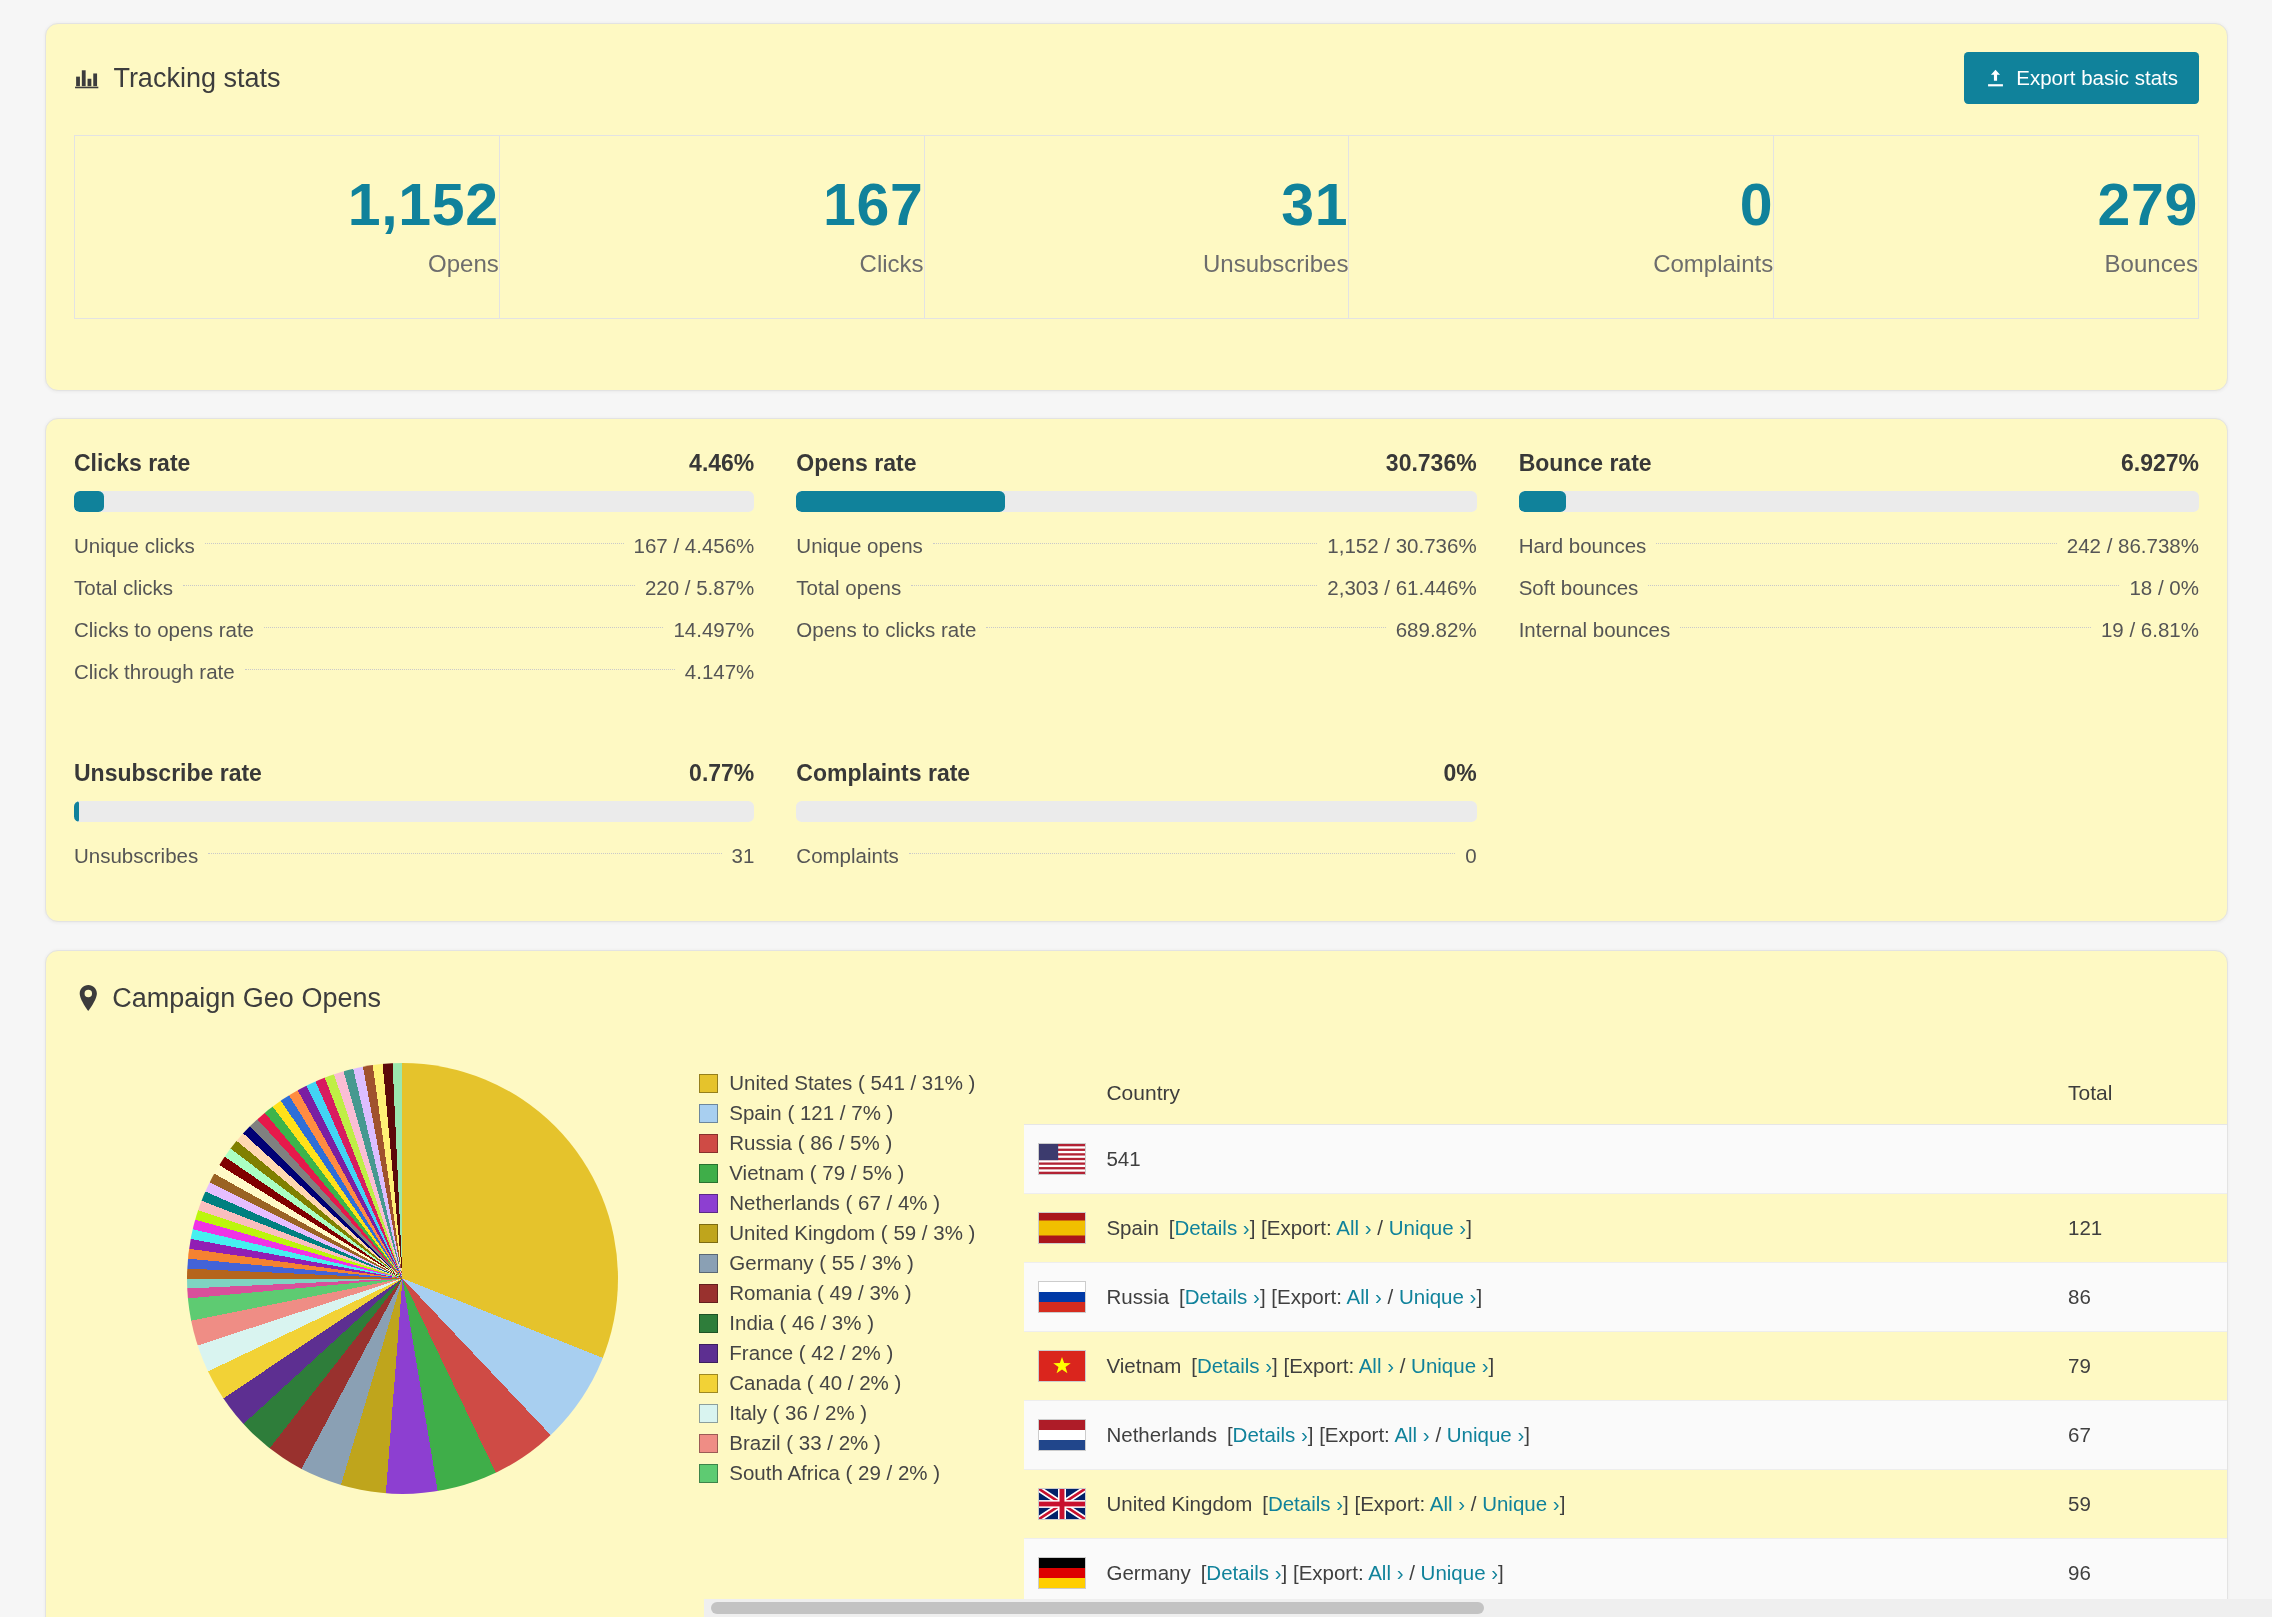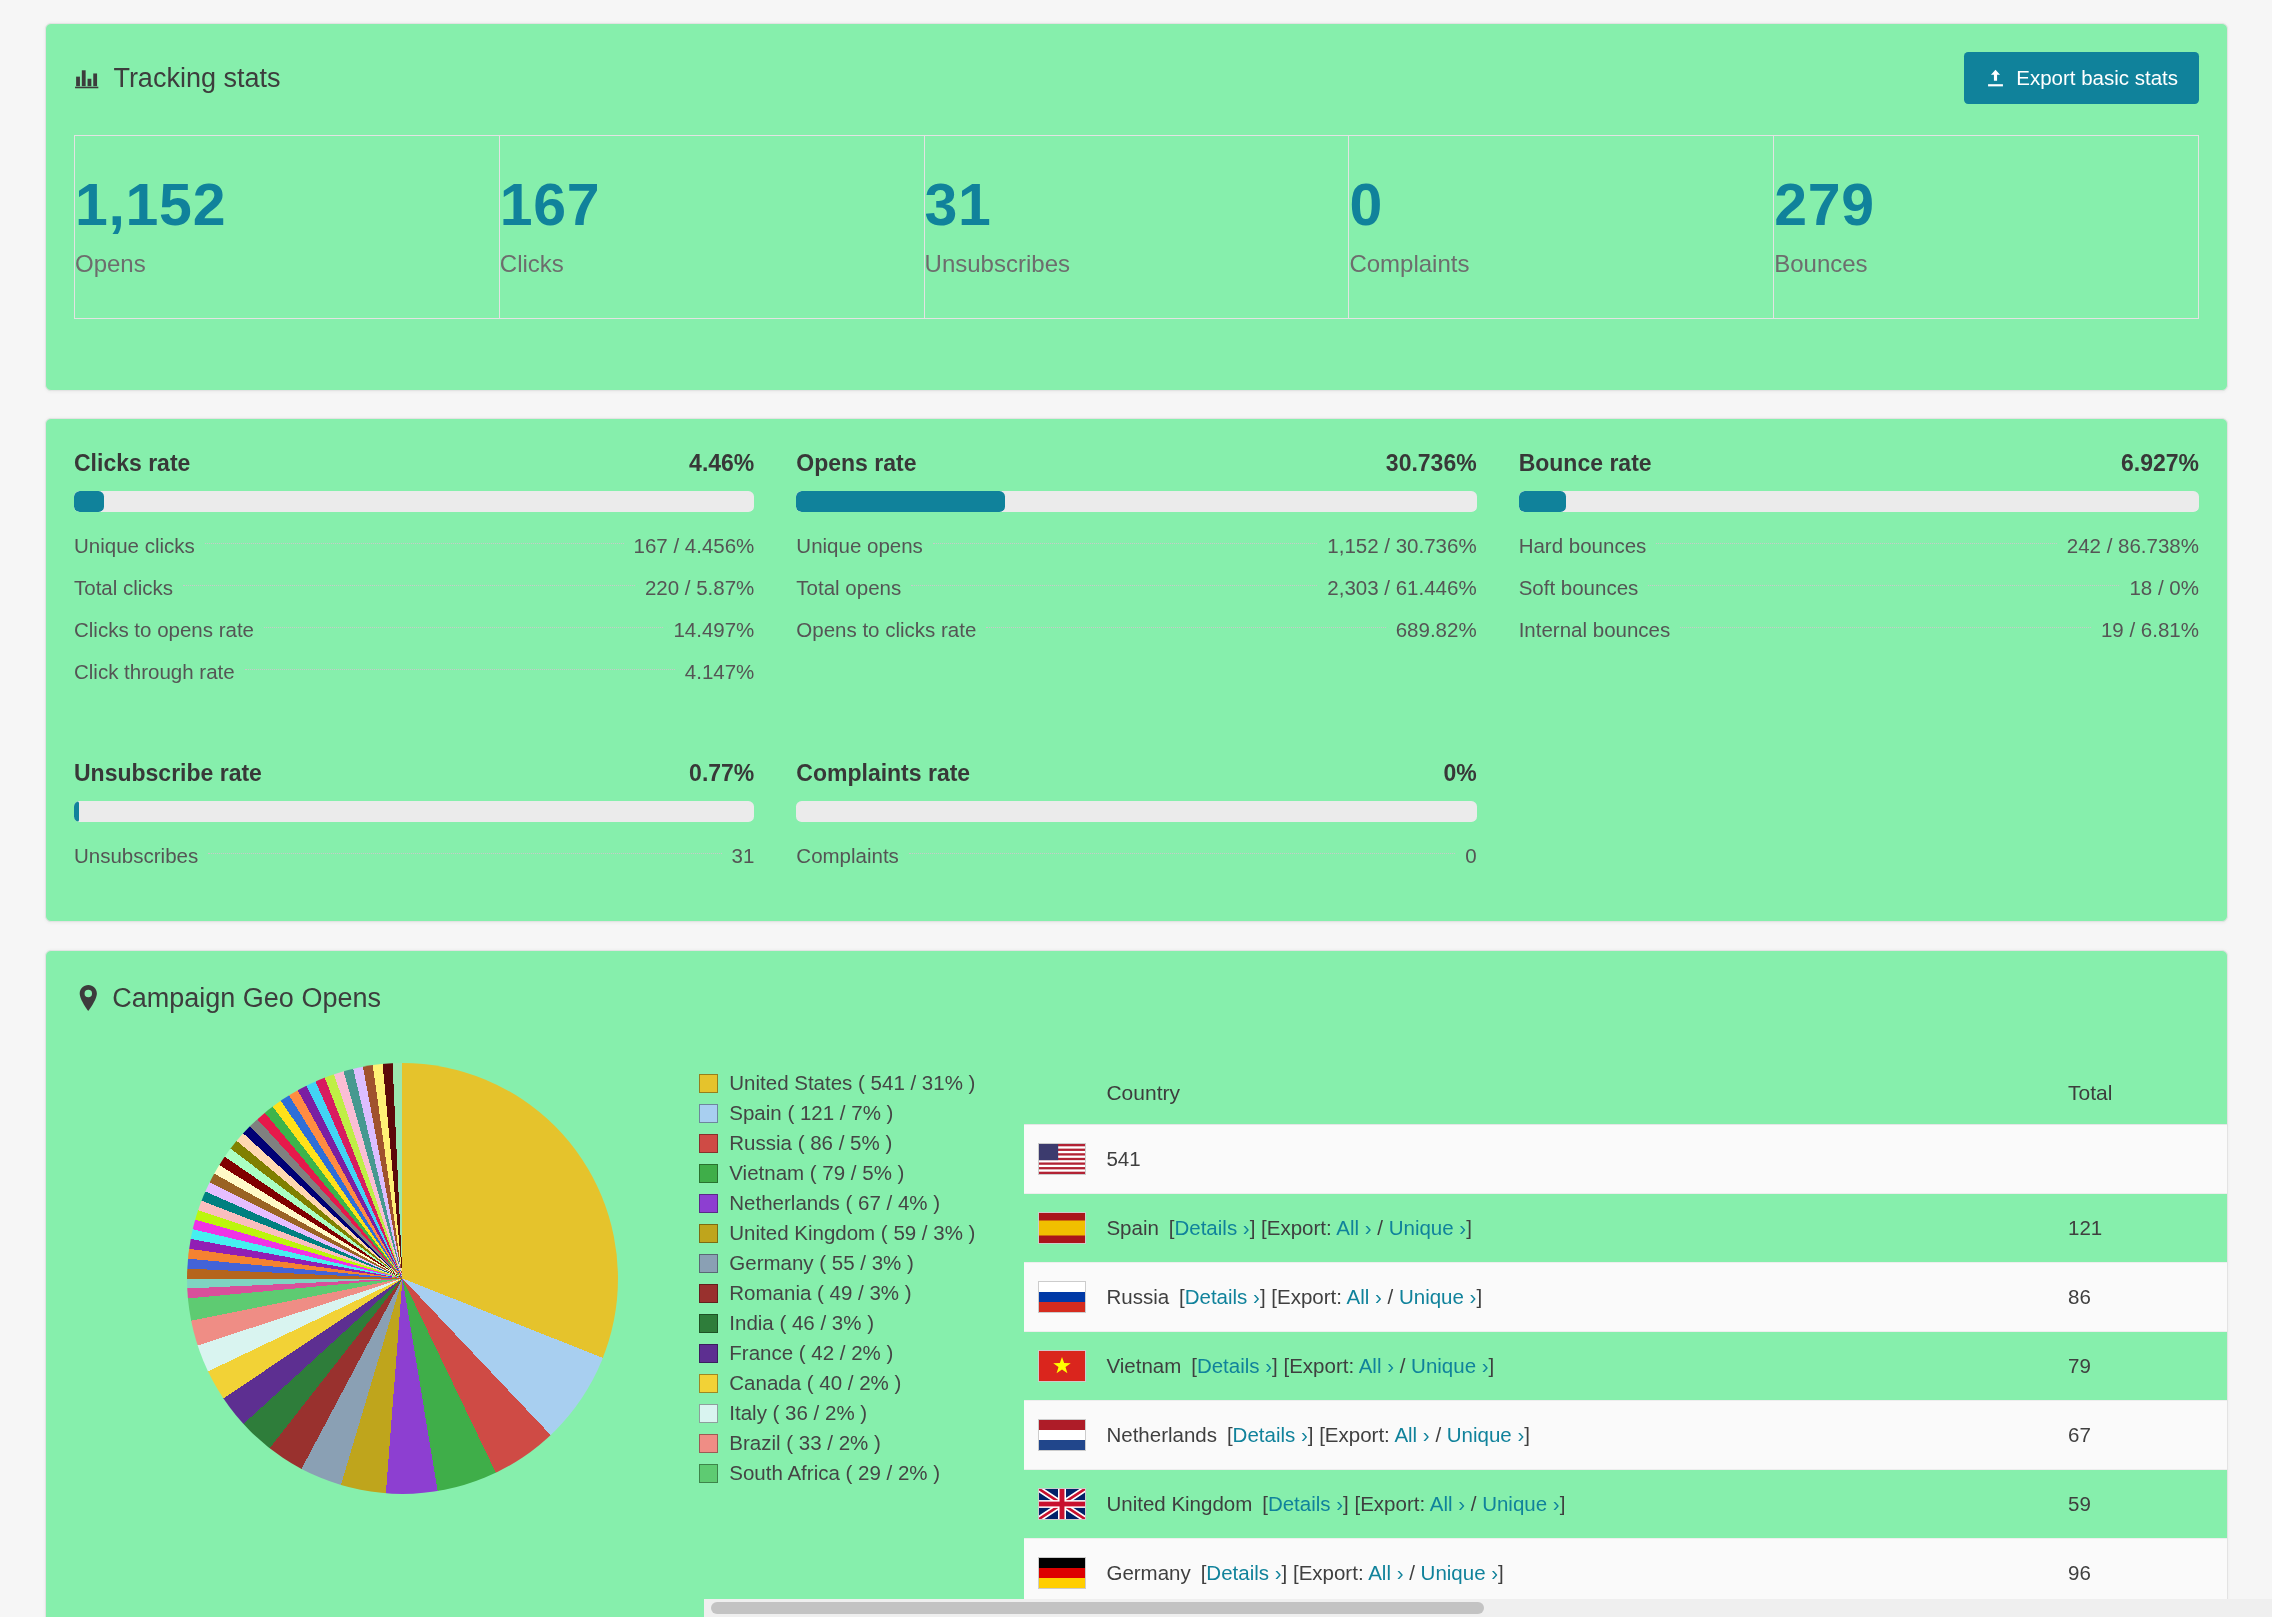--- a/index.html
+++ b/index.html
@@ -7,35 +7,35 @@
   html,body{ width:2273px; height:1618px; overflow:hidden; }
   body{
     background:#f6f6f6;
     font-family:"Liberation Sans","DejaVu Sans",sans-serif;
     color:#4a4a4a; position:relative;
   }
   a{ text-decoration:none; }
   button{ font-family:inherit; }
 
   .card{
-    background:#86efac; border:0.7px solid #e3e3e3; border-radius:6px;
+    background:#fef9c3; border:0.7px solid #e3e3e3; border-radius:13px;
     box-shadow:0 0.7px 3.5px rgba(0,0,0,.05); margin:0 45px;
   }
 
   
   .card-tracking{ margin-top:23px; padding:28px 28px 71px; }
   .card-header{ display:flex; align-items:center; justify-content:space-between; }
   .card-title{ display:flex; align-items:center; gap:14px; font-size:27px; color:#3d3d3d; font-weight:500; }
   .icon svg{ display:block; }
   .export-btn{
     display:flex; align-items:center; gap:10px; background:var(--accent); color:#fff;
     border:none; border-radius:4.2px; font-size:20.5px; padding:14px 21px; cursor:pointer;
   }
   .stats-row{ display:flex; border:0.7px solid #e3e3e3; margin-top:31px; }
-  .stat-box{ flex:1; text-align:left; padding:35px 0 40px; border-right:0.7px solid #e3e3e3; }
+  .stat-box{ flex:1; text-align:right; padding:35px 0 40px; border-right:0.7px solid #e3e3e3; }
   .stat-box:last-child{ border-right:none; }
   .stat-value{ font-size:59px; font-weight:700; color:var(--accent); letter-spacing:0.7px; }
   .stat-label{ font-size:24px; color:#6d6d6d; margin-top:11px; }
 
   
   .card-rates{ margin-top:27px; padding:31px 28px 42px; }
   .rates-grid{ display:grid; grid-template-columns:1fr 1fr 1fr; column-gap:42px; row-gap:64px; }
   .rate-head{ display:flex; justify-content:space-between; align-items:baseline; }
   .rate-title,.rate-value{ font-size:23px; font-weight:700; color:#383838; }
   .bar{ height:21px; background:#ebebeb; border-radius:5.6px; margin-top:14px; overflow:hidden; }

